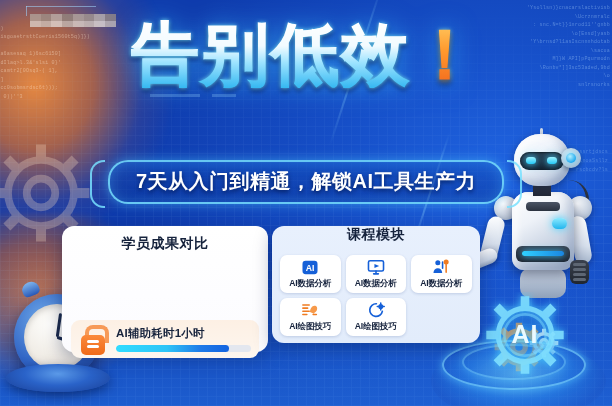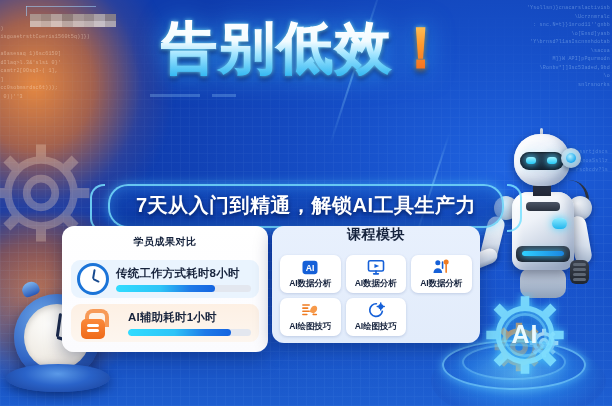--- a/index.html
+++ b/index.html
@@ -115,21 +115,21 @@
   .alarm-bell{position:absolute;width:17px;height:14px;border-radius:50% 50% 30% 30%;
     background:linear-gradient(180deg,#7fb4ec,#2a5cbd);}
   .hand{position:absolute;left:50%;bottom:50%;transform-origin:50% 100%;background:#1b2a4a;border-radius:2px;}
   .alarm-base{position:absolute;left:0;bottom:0;width:104px;height:28px;border-radius:50%;
     background:radial-gradient(ellipse at 50% 35%,#5b9ae8 0%,#2a63c9 45%,#1a3f96 100%);
     box-shadow:0 4px 12px rgba(0,15,60,.5);}
 
   
   .headline-wrap{position:absolute;left:0;right:0;top:20px;text-align:center;}
   .h1{
-    display:inline-block;font-size:56px;font-weight:bold;letter-spacing:2px;line-height:1;
+    display:inline-block;font-size:68px;font-weight:bold;letter-spacing:2px;line-height:1;
     background:linear-gradient(180deg,#ffffff 0%,#f2fbff 38%,#9fe4ff 62%,#35b8f2 100%);
     -webkit-background-clip:text;background-clip:text;color:transparent;
     -webkit-text-stroke:1px rgba(110,225,255,.0);
     filter:drop-shadow(0 0 2px rgba(120,230,255,.95)) drop-shadow(0 3px 2px rgba(10,40,110,.85)) drop-shadow(0 0 12px rgba(60,190,255,.5));
   }
   .h1 .bang{
     background:linear-gradient(180deg,#ffd36b 0%,#ff9a2e 45%,#f2621a 100%);
     -webkit-background-clip:text;background-clip:text;color:transparent;
     filter:drop-shadow(0 2px 2px rgba(110,30,0,.6));
   }
@@ -152,24 +152,24 @@
     text-shadow:0 2px 4px rgba(0,20,70,.8);}
   .sub-cap{position:absolute;top:0;width:13px;height:100%;
     border:2px solid rgba(120,225,255,.85);}
   .sub-cap.l{left:-18px;border-right:none;border-radius:14px 0 0 14px;}
   .sub-cap.r{right:-18px;border-left:none;border-radius:0 14px 14px 0;}
 
   
   .card-left{position:absolute;left:62px;top:226px;width:206px;height:126px;border-radius:12px;
     background:linear-gradient(180deg,#ffffff 0%,#fdfdff 55%,#fbfbfe 100%);
     box-shadow:0 6px 18px rgba(0,20,70,.35);}
-  .card-left .ct{text-align:center;font-size:10px;font-weight:bold;color:#16233d;padding-top:9px;letter-spacing:.5px;}
+  .card-left .ct{text-align:center;font-size:14px;font-weight:bold;color:#16233d;padding-top:9px;letter-spacing:.5px;}
   .row{position:absolute;left:9px;width:188px;height:38px;border-radius:9px;display:flex;align-items:center;}
   .row.r1{top:34px;background:#eaf4fe;}
-  .row.r2{top:78px;background:linear-gradient(180deg,#fdf0e4,#fdf6ef);gap:12px;}
+  .row.r2{top:94px;background:linear-gradient(180deg,#fdf0e4,#fdf6ef);}
   .row-ico{width:34px;height:34px;margin-left:5px;position:relative;flex:0 0 auto;}
   .row-body{flex:1 1 auto;padding-left:6px;padding-right:8px;}
   .row-label{font-size:11.5px;font-weight:bold;color:#17233c;letter-spacing:.2px;white-space:nowrap;}
   .bar{margin-top:4px;height:7px;border-radius:4px;background:#e3e7ef;overflow:hidden;}
   .bar span{display:block;height:100%;border-radius:4px;
     background:linear-gradient(90deg,#31dcff 0%,#2ec4f7 45%,#1f7ae8 75%,#1464e0 100%);}
 
   
   .ic-clock{position:absolute;inset:1px;border-radius:50%;border:3px solid #1b74d8;background:#fff;}
   .ic-clock:before,.ic-clock:after{content:"";position:absolute;left:50%;bottom:50%;background:#174a8f;border-radius:1px;transform-origin:50% 100%;}
@@ -320,41 +320,30 @@
     </div>
     <div class="alarm-base"></div>
   </div>
 
   <div class="headline-wrap">
     <div class="h1"><span>告别低效</span><span class="bang">！</span></div>
   </div>
 
 
   <div class="sub-wrap">
-    <div style="display:inline-block;position:relative;margin-top:24px;">
+    <div style="display:inline-block;position:relative;">
       <div class="sub-cap l"></div>
       <div class="sub">7天从入门到精通，解锁AI工具生产力</div>
       <div class="sub-cap r"></div>
     </div>
   </div>
 
   <div class="card-left">
     <div class="ct">学员成果对比</div>
 
-    <div class="row r1">
-      <div class="row-ico">
-          <div class="ic-clock"></div>
-        </div>
-      <div class="row-body">
-        <div class="row-label">传统工作方式耗时8小时</div>
-        <div class="bar">
-            <span style="width:73%"></span>
-          </div>
-      </div>
-    </div>
 
     <div class="row r2">
       <div class="row-ico">
         <div class="ic-lock-sh"></div>
           <div class="ic-lock-body"></div>
       </div>
       <div class="row-body">
         <div class="row-label">AI辅助耗时1小时</div>
         <div class="bar">
             <span style="width:84%"></span>

